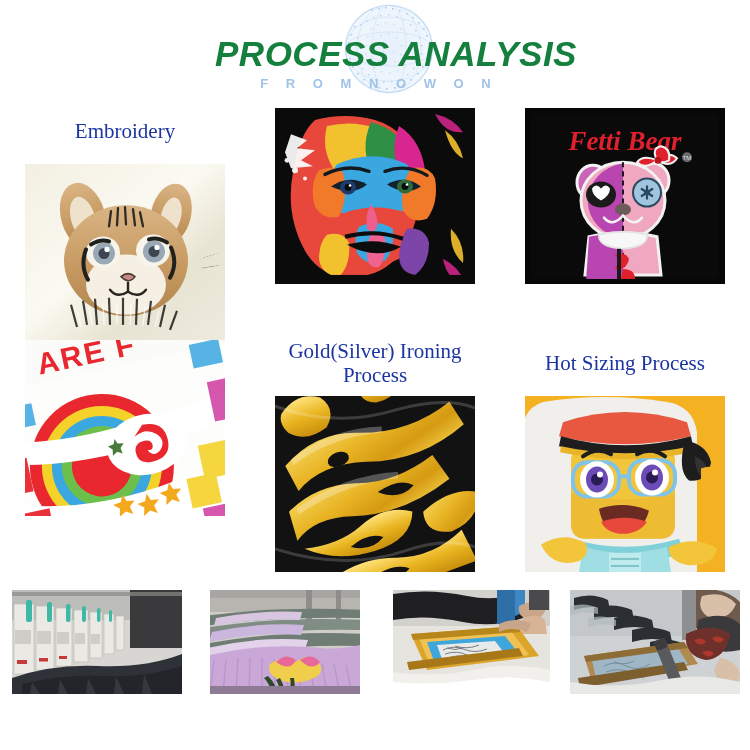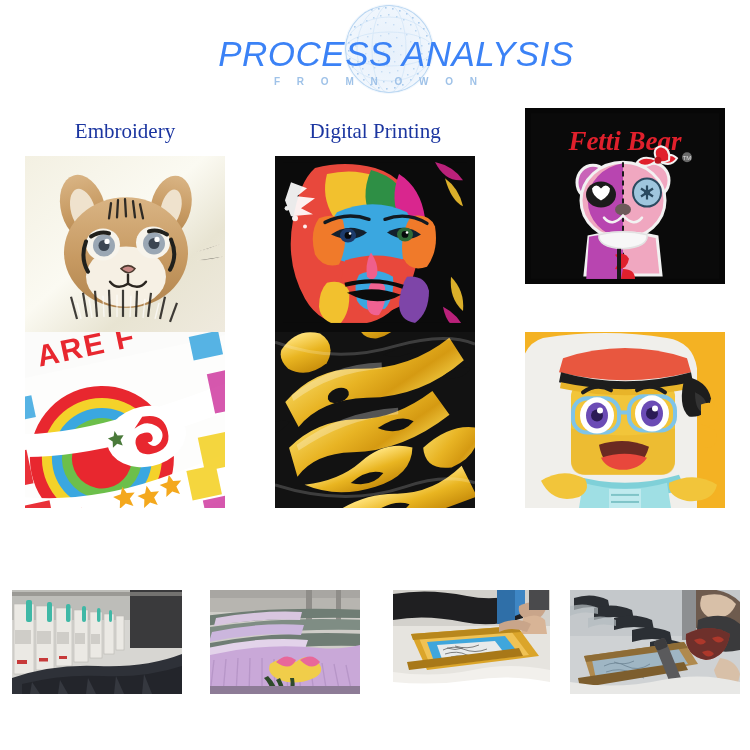--- a/index.html
+++ b/index.html
@@ -41,36 +41,36 @@
 
   .title-wrap {
     position: absolute;
     left: 0; top: 0;
     width: 750px;
     text-align: center;
   }
 
   .title-main {
     font-family: "Liberation Sans", sans-serif;
-    font-weight: normal;
+    font-weight: bold;
     font-style: italic;
     font-size: 35px;
     letter-spacing: 0.5px;
-    color: #3b82f6;
+    color: #15803d;
     line-height: 1;
     padding-top: 36px;
     position: relative;
     z-index: 3;
     padding-left: 42px;
   }
 
   .title-sub {
     font-family: "Liberation Sans", sans-serif;
     font-weight: bold;
-    font-size: 10px;
+    font-size: 13px;
     letter-spacing: 7px;
     color: #9fc2e8;
     padding-top: 5px;
     padding-left: 8px;
     position: relative;
     z-index: 3;
   }
 
   
   .grid {
@@ -83,20 +83,21 @@
   .row {
     display: flex;
     width: 750px;
   }
 
   .cell {
     width: 250px;
     display: flex;
     flex-direction: column;
     align-items: center;
+    gap: 8px;
   }
 
   .cell-label {
     font-family: "Liberation Serif", serif;
     font-size: 21px;
     color: #1b35a0;
     text-align: center;
     line-height: 1.1;
     height: 48px;
     display: flex;
@@ -339,21 +340,20 @@
             </g>
             <g stroke="#eee8d8" stroke-width="1" opacity="0.5">
               <path d="M170 96 q14 -3 28 -9"></path>
                 <path d="M172 104 q14 0 27 -4"></path>
             </g>
           </svg>
         </div>
       </div>
 
       <div class="cell">
-        <div class="cell-label">Digital Printing</div>
         <div class="thumb">
           <svg class="ph" viewBox="0 0 200 175" preserveAspectRatio="none" aria-hidden="true">
             <rect width="200" height="175" fill="#0b0b0b"></rect>
             <g>
               <path d="M40 12 q30 -8 60 0 q34 10 42 48 q8 46 -14 80 q-16 26 -48 28 q-34 2 -50 -26 q-20 -36 -12 -78 q6 -38 22 -52 z" fill="#e8483c"></path>
               <path d="M52 18 q26 -6 48 2 q10 18 -2 36 q-20 12 -40 4 q-12 -20 -6 -42 z" fill="#f2c12e"></path>
               <path d="M96 14 q32 8 42 42 q-18 16 -40 8 q-14 -22 -2 -50 z" fill="#2e8f45"></path>
               <path d="M124 18 q22 14 26 44 q-10 10 -24 4 q-12 -22 -2 -48 z" fill="#d9268e"></path>
               <path d="M62 56 q36 -16 70 0 q14 22 2 44 q-40 18 -78 0 q-10 -24 6 -44 z" fill="#3aa7e0"></path>
               <path d="M44 62 q14 -6 24 2 q6 24 -4 44 q-16 4 -24 -10 q-6 -22 4 -36 z" fill="#f07a2a"></path>
@@ -513,20 +513,21 @@
                   <rect x="-20" y="44" width="34" height="22"></rect>
                   <rect x="180" y="20" width="30" height="24"></rect>
                 </g>
               </g>
             </g>
           </svg>
         </div>
       </div>
 
       <div class="cell">
+        <div class="cell-label two-line">Gold(Silver) Ironing Process</div>
         <div class="thumb">
           <svg class="ph" viewBox="0 0 200 175" preserveAspectRatio="none" aria-hidden="true">
             <defs>
               <linearGradient id="gold1" x1="0" y1="0" x2="1" y2="1">
                 <stop offset="0%" stop-color="#f6d55c"></stop>
                   <stop offset="40%" stop-color="#e8b424"></stop>
                 <stop offset="70%" stop-color="#d59a12"></stop>
                   <stop offset="100%" stop-color="#f2cc45"></stop>
               </linearGradient>
               <linearGradient id="gold2" x1="0" y1="0" x2="0" y2="1">
@@ -560,20 +561,21 @@
             </g>
             <g opacity="0.18">
               <path d="M0 10 q60 22 120 4 q50 -14 80 -2" stroke="#ffffff" stroke-width="3" fill="none"></path>
               <path d="M0 152 q70 22 130 2 q40 -14 70 -4" stroke="#ffffff" stroke-width="3" fill="none"></path>
             </g>
           </svg>
         </div>
       </div>
 
       <div class="cell">
+        <div class="cell-label">Hot Sizing Process</div>
         <div class="thumb">
           <svg class="ph" viewBox="0 0 200 175" preserveAspectRatio="none" aria-hidden="true">
             <rect width="200" height="175" fill="#f4b223"></rect>
             <path d="M18 6 q62 -10 124 0 q26 4 30 30 v142 h-176 v-140 q2 -26 22 -32 z" fill="#f0efeb"></path>
             <g>
               <rect x="46" y="50" width="104" height="92" rx="14" fill="#f2c53a"></rect>
               <rect x="46" y="50" width="104" height="92" rx="14" fill="url(#none)"></rect>
               <path d="M46 96 q52 14 104 0 v32 q0 14 -14 14 h-76 q-14 0 -14 -14 z" fill="#e8b429" opacity="0.5"></path>
               <path d="M38 26 q62 -20 124 0 l4 14 q-66 16 -132 0 z" fill="#e8573f"></path>
               <path d="M36 40 q64 18 130 0 l2 10 q-68 18 -134 0 z" fill="#1d1d1d"></path>

